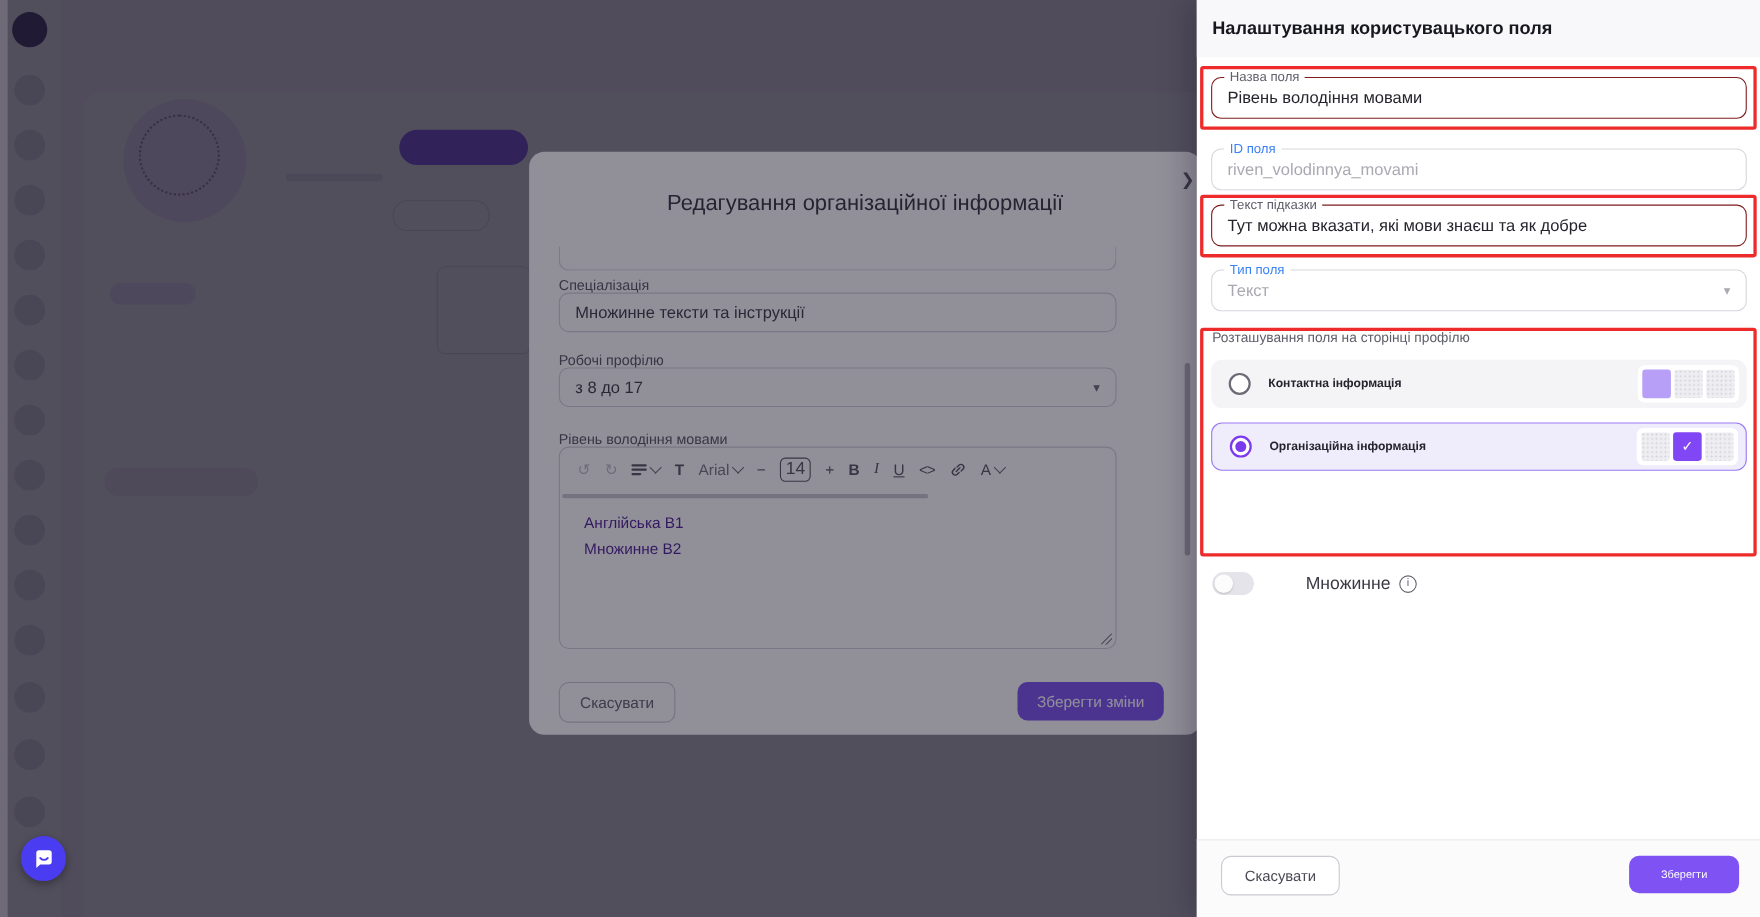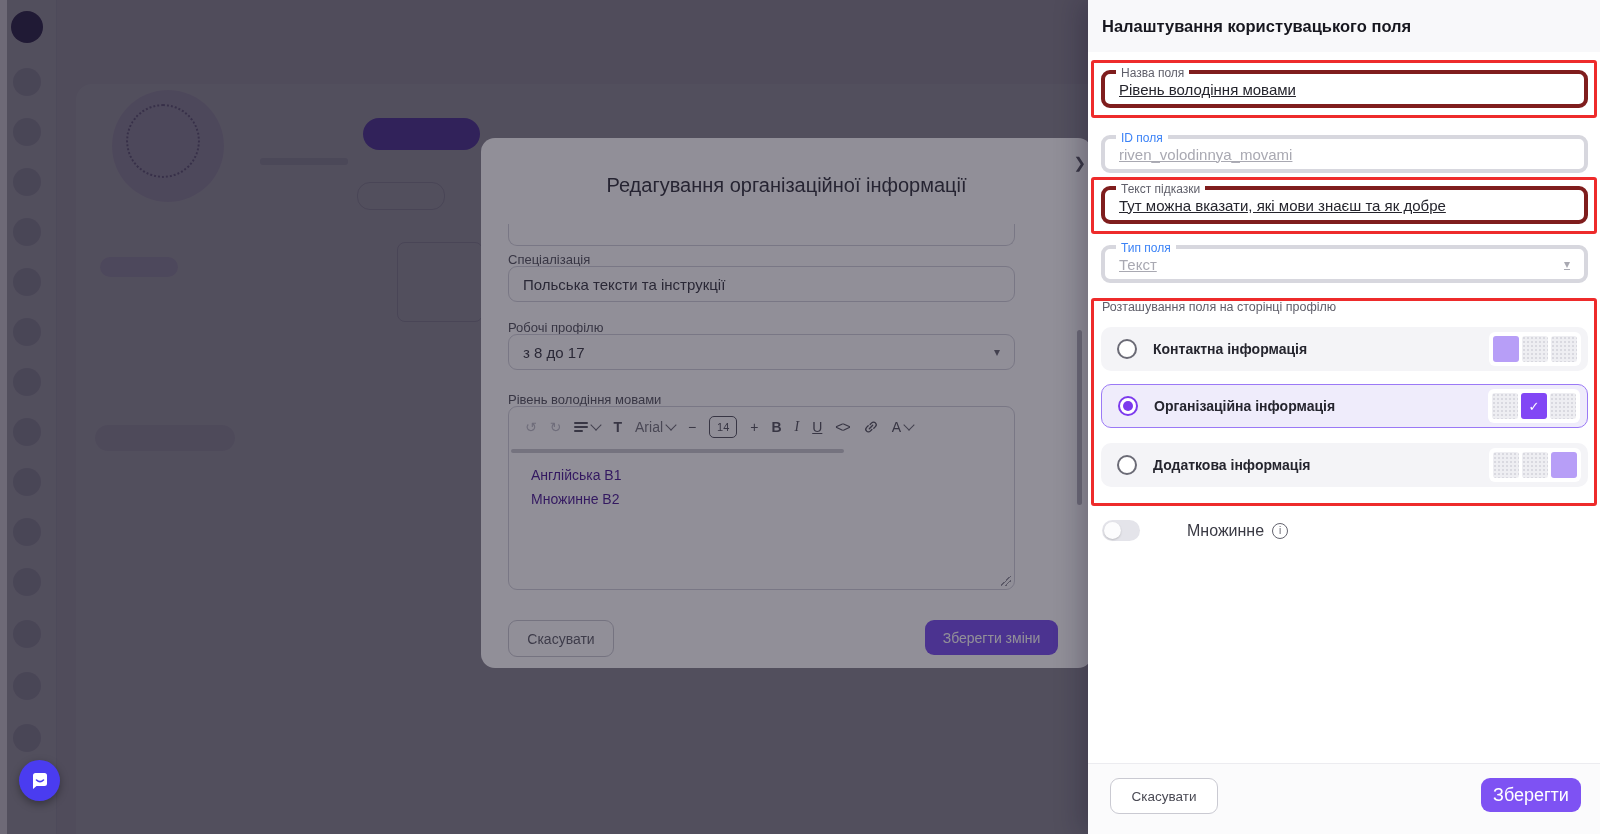--- a/index.html
+++ b/index.html
@@ -38,69 +38,69 @@
                  border:1px solid #d2d2da;border-top:none;border-radius:0 0 9px 9px;}
   .editor{position:absolute;left:27px;top:268px;width:507px;height:184px;border:1px solid #d2d2da;border-radius:9px;box-sizing:border-box;}
   .toolbar{display:flex;align-items:center;gap:13px;height:40px;padding:0 16px;color:#55555f;font-size:14px;}
   .tb{display:inline-flex;align-items:center;gap:4px;cursor:pointer;}
   .tb.dis{color:#bfbfc8;}
   .chev{width:7px;height:7px;border-right:1.5px solid #6a6a74;border-bottom:1.5px solid #6a6a74;
         transform:rotate(45deg);display:inline-block;margin-top:-4px;}
   .align-bars{display:inline-flex;flex-direction:column;gap:2.5px;}
   .align-bars i{display:block;height:1.8px;background:#55555f;border-radius:1px;}
   .size-box{border:1.5px solid #55555f;border-radius:5px;width:26px;height:20px;display:inline-flex;
-            align-items:center;justify-content:center;font-size:11px;}
+            align-items:center;justify-content:center;font-size:16px;}
   .hscroll{position:absolute;left:2px;top:42px;width:66%;height:4px;background:#c9c9d0;border-radius:2px;}
   .editor-line{position:absolute;left:22px;font-size:14px;color:#4c1d95;}
   .resize-corner{position:absolute;right:3px;bottom:3px;width:10px;height:10px;
      background:linear-gradient(135deg,transparent 45%,#9a9aa4 45%,#9a9aa4 52%,transparent 52%,transparent 68%,#9a9aa4 68%,#9a9aa4 75%,transparent 75%);}
   .m-btn-cancel{position:absolute;left:27px;top:482px;width:104px;height:35px;border:1px solid #cacad2;border-radius:9px;
                 background:#fff;color:#60606a;font-size:14px;display:flex;align-items:center;justify-content:center;cursor:pointer;}
   .m-btn-save{position:absolute;left:444px;top:482px;width:133px;height:35px;border-radius:9px;background:#7a4ff0;
               color:#fff;font-size:14px;display:flex;align-items:center;justify-content:center;cursor:pointer;}
   .m-scrollthumb{position:absolute;left:596px;top:192px;width:5px;height:175px;background:#b9b9c0;border-radius:3px;}
 
   
   .panel{position:absolute;left:1088px;top:0;width:512px;height:834px;background:#fff;z-index:20;
          box-shadow:-8px 0 24px rgba(20,15,40,0.25);}
   .panel-header{position:absolute;left:0;top:0;width:100%;height:52px;background:#f8f8fa;padding-left:39px;}
   .panel-title{position:absolute;left:14px;top:17px;font-size:16.5px;font-weight:700;color:#17171f;}
   .panel-close{position:absolute;right:22px;top:12px;font-size:23px;font-weight:300;color:#3a3a44;cursor:pointer;line-height:1;}
-  .fld{position:absolute;left:13px;width:487px;height:38px;border:4px solid #7f1d1d;border-radius:9px;box-sizing:border-box;
-       display:flex;align-items:center;padding:0 14px;font-size:15px;color:#24242c;background:#fff;text-decoration:underline;}
+  .fld{position:absolute;left:13px;width:487px;height:38px;border:1px solid #7f1d1d;border-radius:9px;box-sizing:border-box;
+       display:flex;align-items:center;padding:0 14px;font-size:15px;color:#24242c;background:#fff;}
   .fld .flabel{position:absolute;left:11px;top:-8px;background:#fff;padding:0 5px;font-size:12px;color:#5f5f6a;}
   .fld.disabled{border-color:#d7d7de;color:#a9a9b2;}
   .fld.disabled .flabel{color:#3b82f6;}
   .fld .caret{margin-left:auto;color:#a9a9b2;font-size:12px;}
   .section-label{position:absolute;left:14px;top:300px;font-size:12.5px;color:#5f5f6a;}
   .opt-row{position:absolute;left:13px;width:487px;height:44px;background:#f4f4f7;border-radius:10px;box-sizing:border-box;
            display:flex;align-items:center;gap:16px;padding:0 7px 0 16px;cursor:pointer;}
   .opt-row.selected{background:#efecfb;border:1.5px solid #9b79f6;}
   .radio{width:20px;height:20px;border-radius:50%;border:2px solid #6b6b76;box-sizing:border-box;flex:none;background:#fff;}
   .radio.on{border-color:#7c3aed;display:flex;align-items:center;justify-content:center;}
   .radio.on::after{content:"";width:10px;height:10px;border-radius:50%;background:#7c3aed;}
-  .opt-label{flex:1;font-size:14px;font-weight:600;color:#25252e;}
+  .opt-label{flex:1;font-size:11px;font-weight:600;color:#25252e;}
   .preview{display:flex;gap:3px;background:#fff;border-radius:6px;padding:4px;flex:none;}
   .sq{width:26px;height:26px;border-radius:3px;background:#eeeef2;
       background-image:radial-gradient(#d9d9e0 0.8px,transparent 0.9px);background-size:4px 4px;
       display:flex;align-items:center;justify-content:center;}
   .sq.lav{background:#b79ef7;background-image:none;}
   .sq.sel{background:#8247f5;background-image:none;color:#fff;font-size:13px;font-weight:700;}
   .toggle-row{position:absolute;left:14px;top:520px;display:flex;align-items:center;}
   .toggle{width:38px;height:21px;border-radius:11px;background:#e4e4ea;position:relative;flex:none;cursor:pointer;}
   .toggle .knob{position:absolute;left:2px;top:2px;width:17px;height:17px;border-radius:50%;background:#fcfcfd;
                 box-shadow:0 1px 2px rgba(0,0,0,0.18);}
   .toggle-label{margin-left:47px;font-size:16px;font-weight:500;color:#3a3a44;}
   .info-i{margin-left:8px;width:16px;height:16px;border-radius:50%;border:1.3px solid #63636e;box-sizing:border-box;
           display:inline-flex;align-items:center;justify-content:center;font-size:10px;color:#63636e;font-style:normal;}
   .panel-footer{position:absolute;left:0;bottom:0;width:100%;height:70px;background:#fbfbfc;border-top:1px solid #ececf0;}
   .p-btn-cancel{position:absolute;left:22px;top:14px;width:106px;height:34px;border:1px solid #cacad2;border-radius:9px;
                 background:#fff;color:#4a4a54;font-size:13.5px;display:flex;align-items:center;justify-content:center;cursor:pointer;}
   .p-btn-save{position:absolute;right:19px;top:14px;width:100px;height:34px;border-radius:9px;background:#7e52f3;
-              color:#fff;font-size:18px;font-weight:500;display:flex;align-items:center;justify-content:center;cursor:pointer;}
+              color:#fff;font-size:10px;font-weight:500;display:flex;align-items:center;justify-content:center;cursor:pointer;}
 
   
   .anno{position:absolute;border:3px solid #ee2b2b;border-radius:3px;z-index:30;pointer-events:none;box-sizing:border-box;}
 
   
   .chat-fab{position:absolute;left:19px;top:760px;width:41px;height:41px;border-radius:50%;background:#4a3cf0;z-index:40;
             display:flex;align-items:center;justify-content:center;cursor:pointer;box-shadow:0 3px 8px rgba(0,0,0,0.35);}
 </style>
 </head>
 <body>
@@ -139,21 +139,21 @@
   <div class="o1"></div>
 
   <div class="modal">
     <div class="modal-title">Редагування організаційної інформації</div>
     <div class="modal-chevron">❯</div>
 
     <div class="partial-input"></div>
 
     <div class="m-label" style="left:27px;top:114px">Спеціалізація</div>
     <div class="m-input" style="top:128px">
-      <span>Польська тексти та інструкції</span>
+      <span>Множинне тексти та інструкції</span>
     </div>
 
     <div class="m-label" style="left:27px;top:182px">Робочі профілю</div>
     <div class="m-input" style="top:196px">
       <span>з 8 до 17</span>
       <span class="caret">▾</span>
     </div>
 
     <div class="m-label" style="left:27px;top:254px">Рівень володіння мовами</div>
 
@@ -249,29 +249,20 @@
       <span class="opt-label">Організаційна інформація</span>
       <span class="preview">
         <span class="sq"></span>
         <span class="sq sel">
             <span>✓</span>
           </span>
         <span class="sq"></span>
       </span>
     </div>
 
-    <div class="opt-row" style="top:443px">
-      <span class="radio"></span>
-      <span class="opt-label">Додаткова інформація</span>
-      <span class="preview">
-        <span class="sq"></span>
-        <span class="sq"></span>
-        <span class="sq lav"></span>
-      </span>
-    </div>
 
     <div class="toggle-row">
       <span class="toggle">
           <span class="knob"></span>
         </span>
       <span class="toggle-label">Множинне</span>
       <i class="info-i">i</i>
     </div>
 
     <div class="panel-footer">

